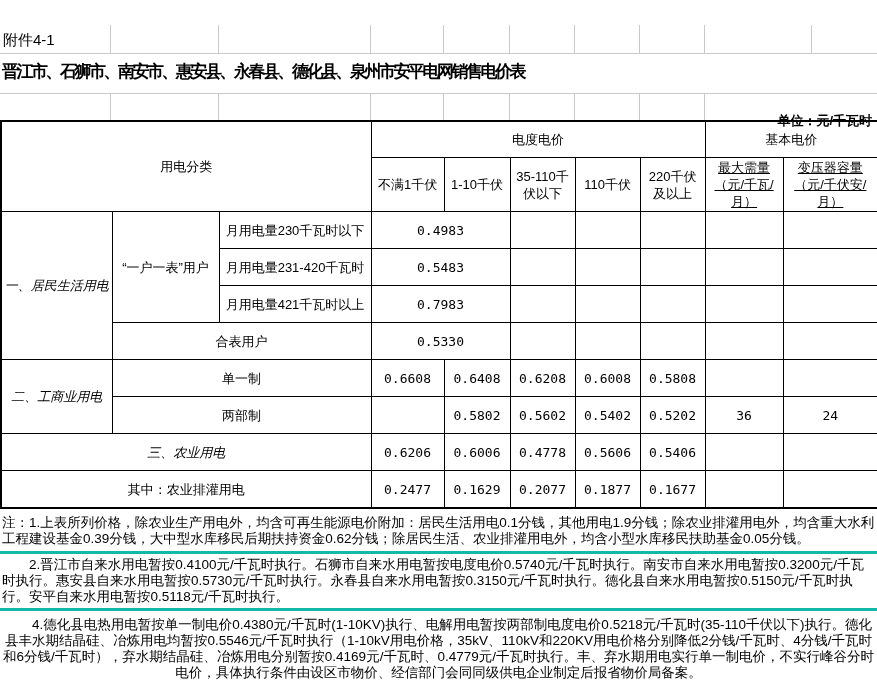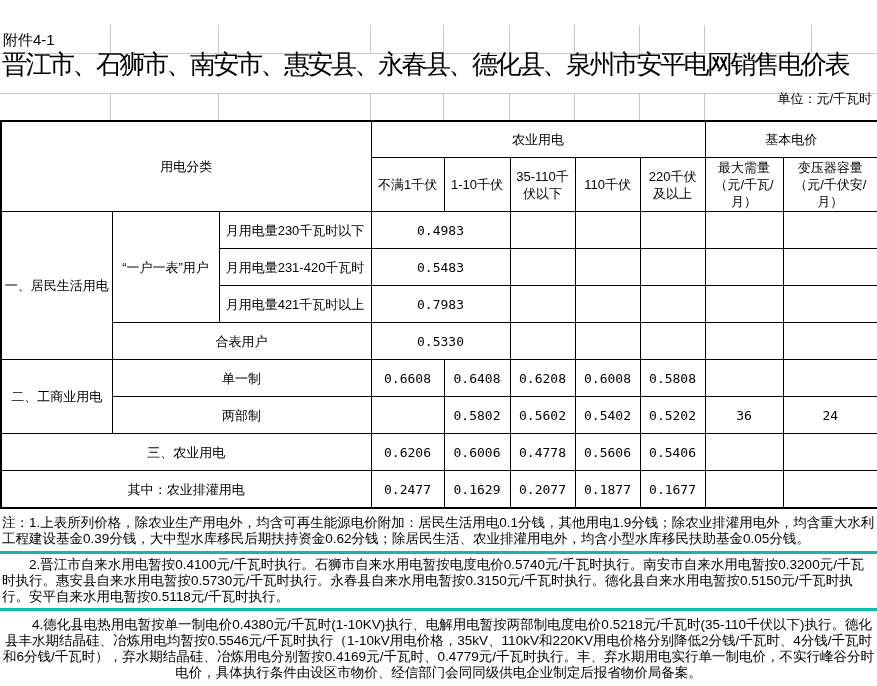--- a/index.html
+++ b/index.html
@@ -13,49 +13,49 @@
   }
   
   .topband{position:relative;width:877px;height:95px;}
   .hgrid{position:absolute;left:0;width:877px;height:1px;background:#c9c9c9;}
   .vgrid{position:absolute;width:1px;background:#c9c9c9;}
   .attachment{
     position:absolute;top:6px;left:3px;
     font-size:15px;line-height:17px;
   }
   .doc-title{
-    position:absolute;top:23px;left:2px;
-    font-size:26px;font-weight:normal;letter-spacing:-2.5px;
+    position:absolute;top:31px;left:2px;
+    font-size:17px;font-weight:bold;letter-spacing:-2.5px;
     white-space:nowrap;line-height:32px;
   }
   .unit-label{
-    position:absolute;top:66px;right:5px;
-    font-size:13px;line-height:15px;
+    position:absolute;top:88px;right:5px;
+    font-size:13px;line-height:15px;font-weight:bold;
   }
   
   table.price{
     width:877px;border-collapse:collapse;table-layout:fixed;
     border:2px solid #000;
   }
   table.price td{
     border:1px solid #000;
     font-size:13px;line-height:17px;
     text-align:center;vertical-align:middle;
     padding:1px 2px;
     word-break:break-all;
     overflow:hidden;
   }
   tr.rh1 td{height:33px;}
   tr.rh2 td{height:47px;}
   tr.rb  td{height:34px;}
-  td.al{text-align:left;padding-left:3px;}
+  td.al{text-align:left;padding-left:3px;font-style:italic;}
   td.pl14{text-align:left;padding-left:14px;}
   td.pl52{text-align:left;padding-left:52px;}
   td.num{font-family:"DejaVu Sans Mono","Liberation Mono",monospace;font-size:13px;}
-  td.pre{white-space:pre-line;}
+  td.pre{white-space:pre-line;text-decoration:underline;}
   
   .notes{
     width:877px;
     font-size:13.5px;line-height:16px;
     word-break:break-all;
   }
   .note{
     border-bottom:3px solid #14b8a6;
     padding:6px 2px 4px 2px;
   }
@@ -105,21 +105,21 @@
         <col style="width:66px">
         <col style="width:65px">
       <col style="width:65px">
         <col style="width:65px">
         <col style="width:78px">
       <col style="width:95px">
     </colgroup>
     <tbody>
         <tr class="rh1">
       <td colspan="3" rowspan="2">用电分类</td>
-      <td colspan="5">农业用电</td>
+      <td colspan="5">电度电价</td>
       <td colspan="2">基本电价</td>
     </tr>
     <tr class="rh2">
       <td>不满1千伏</td>
       <td>1-10千伏</td>
       <td>35-110千伏以下</td>
       <td>110千伏</td>
       <td>220千伏及以上</td>
       <td class="pre">最大需量
 （元/千瓦/

